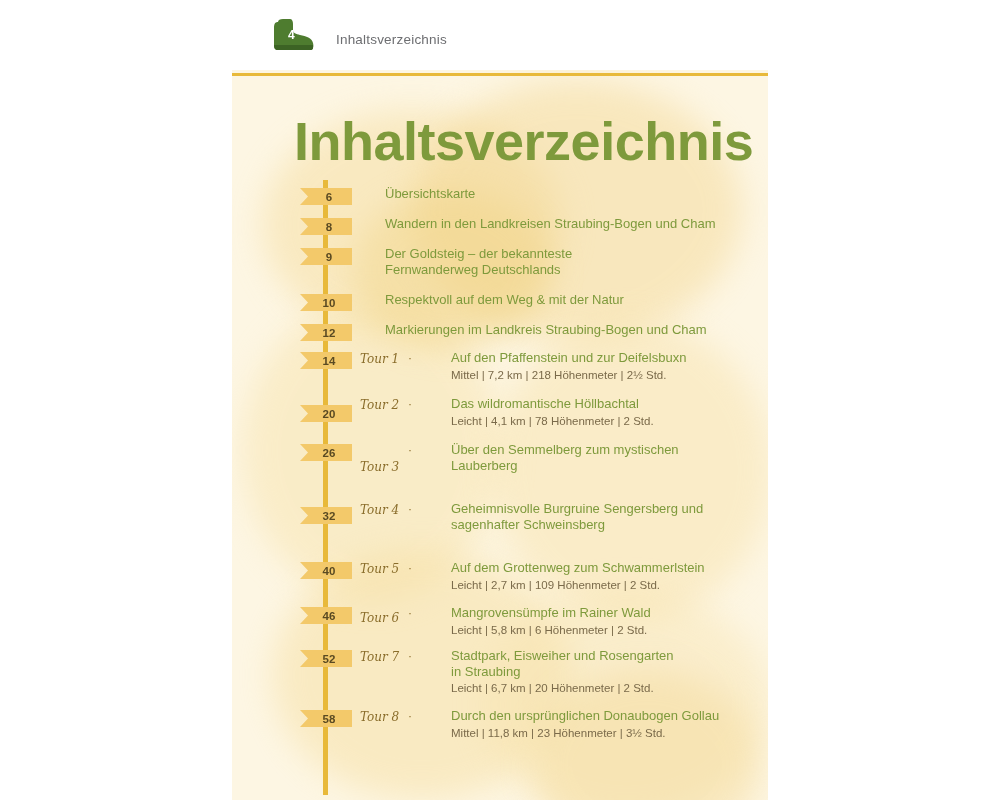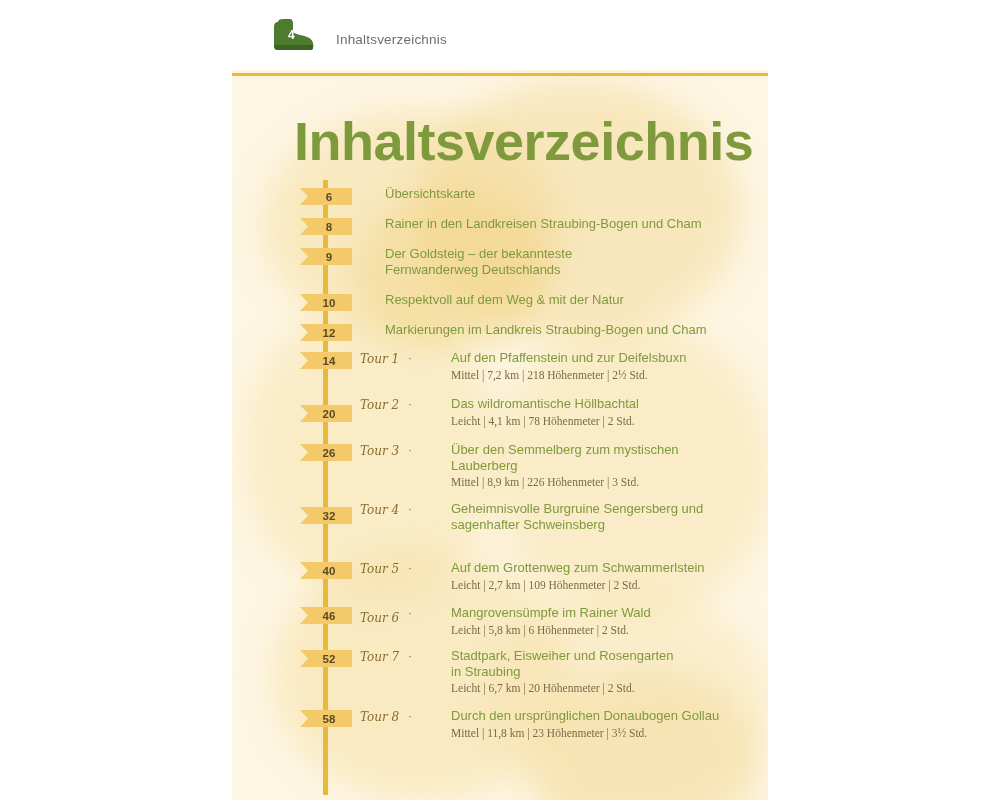--- a/index.html
+++ b/index.html
@@ -167,21 +167,20 @@
     font-size: 13px;
     color: #7e9a3c;
     line-height: 15.5px;
     white-space: pre-line;
   }
   .rowmeta {
     font-size: 11.5px;
     color: #7a6a4a;
     margin-top: 3px;
     white-space: nowrap;
-    font-family: Liberation Serif, serif;
   }
 </style>
 </head>
 <body>
 
 <div class="page">
 
   <div class="header">
     <svg class="boot-icon" viewBox="0 0 44 34">
       <path d="M6 4 C6 2 8 1 11 1 L18 1 C20 1 21 3 21 6 L21 12 C21 15 24 16 28 17 C34 18 40 20 41 25 C42 29 41 32 38 32 L6 32 C3 32 2 30 2 27 L2 10 C2 6 3 4 6 4 Z" fill="#4e7c2f"></path>
@@ -215,21 +214,21 @@
         <div class="rowtext nopad" style="top:-2px">
           <div class="rowtitle">Übersichtskarte</div>
         </div>
       </div>
 
       <div class="row" style="top:148px">
         <div class="pagetab" style="top:0px">
             <span>8</span>
           </div>
         <div class="rowtext nopad" style="top:-2px">
-          <div class="rowtitle">Rainer in den Landkreisen Straubing-Bogen und Cham</div>
+          <div class="rowtitle">Wandern in den Landkreisen Straubing-Bogen und Cham</div>
         </div>
       </div>
 
       <div class="row" style="top:178px">
         <div class="pagetab" style="top:0px">
             <span>9</span>
           </div>
         <div class="rowtext nopad" style="top:-2px">
           <div class="rowtitle">Der Goldsteig – der bekannteste
 Fernwanderweg Deutschlands</div>
@@ -275,26 +274,25 @@
         <div class="rowtext" style="top:-2px">
           <div class="rowtitle">Das wildromantische Höllbachtal</div>
           <div class="rowmeta">Leicht  |  4,1 km  |  78 Höhenmeter  |  2 Std.</div>
         </div>
       </div>
 
       <div class="row" style="top:374px">
         <div class="pagetab" style="top:0px">
             <span>26</span>
           </div>
-        <div class="tourlabel" style="top:0px">Tour 3</div>
+        <div class="tourlabel" style="top:16px">Tour 3</div>
         <div class="bullet" style="top:-1px">·</div>
         <div class="rowtext" style="top:-2px">
           <div class="rowtitle">Über den Semmelberg zum mystischen
 Lauberberg</div>
-          <div class="rowmeta">Mittel  |  8,9 km  |  226 Höhenmeter  |  3 Std.</div>
         </div>
       </div>
 
       <div class="row" style="top:433px">
         <div class="pagetab" style="top:4px">
             <span>32</span>
           </div>
         <div class="tourlabel" style="top:0px">Tour 4</div>
         <div class="bullet" style="top:-1px">·</div>
         <div class="rowtext" style="top:-2px">

